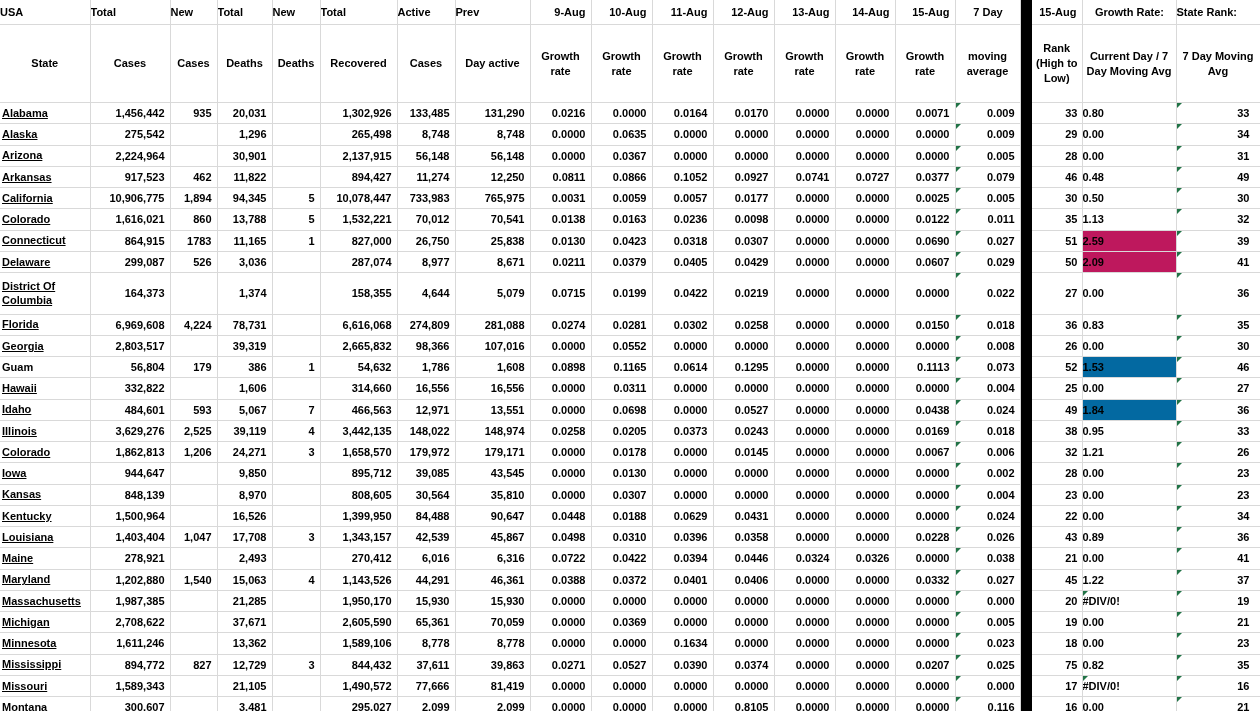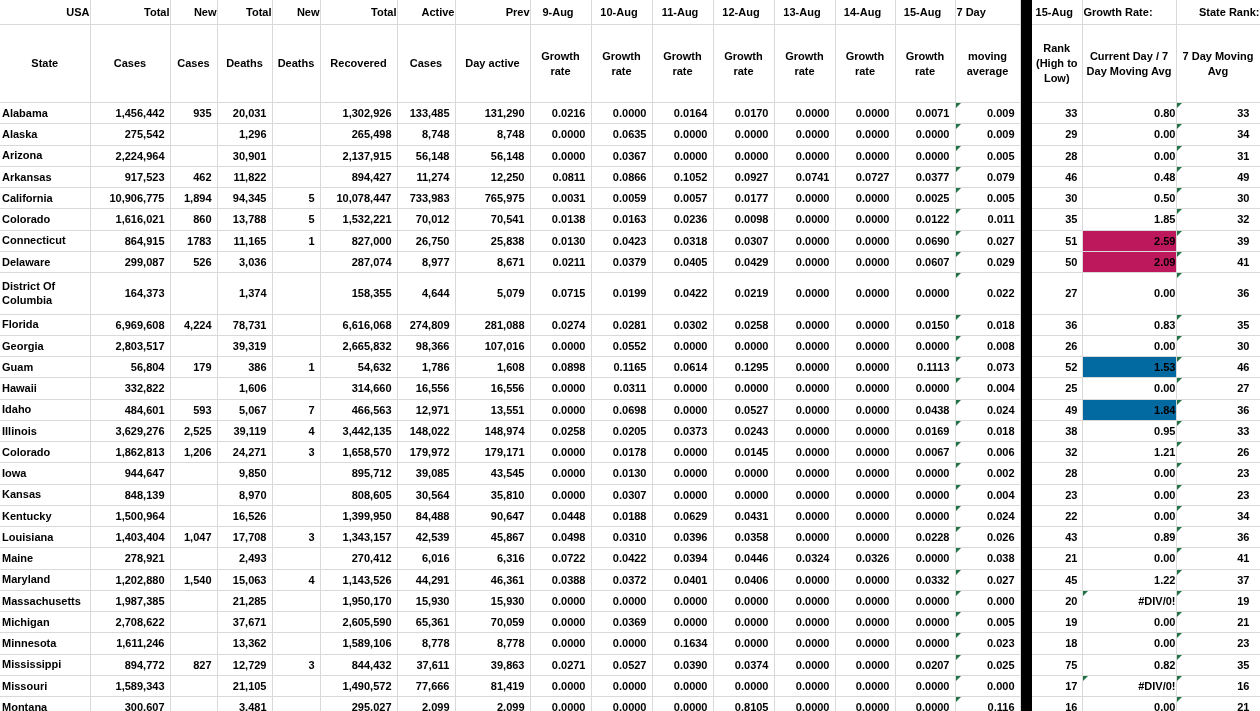--- a/index.html
+++ b/index.html
@@ -8,25 +8,25 @@
   th,td{
     border-right:1px solid #d9d9d9;border-bottom:1px solid #d9d9d9;
     padding:0;margin:0;color:#000;overflow:hidden;position:relative;
     font:700 11px "Liberation Sans", sans-serif;vertical-align:middle;
     background:#fff;
   }
   thead tr.r1 th{height:24px;white-space:nowrap}
   thead tr.r2 th{height:77px;white-space:normal;line-height:1.35;text-align:center}
   tbody td{height:20.25px;white-space:nowrap}
   tr.tall td{height:40.5px}
-  .al{text-align:left;padding-left:1px}
-  .ar{padding-right:5px}
-  .ac{text-align:right}
+  .al{text-align:center;padding-left:1px}
+  .ar{text-align:right;padding-right:5px}
+  .ac{text-align:left}
   .state{text-align:left;padding-left:2px;white-space:normal;line-height:1.3}
-  .state .lnk{}
+  .state .lnk{text-decoration:underline}
   .num{text-align:right;padding-right:5px}
   .rank{text-align:right;padding-right:4px}
   .srank{text-align:right;padding-right:10px}
   .it{}
   .sep{background:#000;border:none}
   .pink{background:#be185d}
   .yellow{background:#0369a1}
   .tri{position:absolute;top:0;left:0;width:0;height:0;
        border-top:5px solid #217346;border-right:5px solid transparent}
 </style>
@@ -226,21 +226,21 @@
           <td class="num">0.0138</td>
           <td class="num">0.0163</td>
           <td class="num">0.0236</td>
           <td class="num">0.0098</td>
           <td class="num">0.0000</td>
           <td class="num">0.0000</td>
           <td class="num">0.0122</td>
           <td class="num">0.011<span class="tri"></span></td>
           <td class="sep"></td>
           <td class="rank">35</td>
-          <td class="ac">1.85</td>
+          <td class="ac">1.13</td>
           <td class="srank">32<span class="tri"></span></td>
         </tr>
         <tr>
           <td class="state"><span class="lnk">Connecticut</span></td>
           <td class="num">864,915</td>
           <td class="num">1783</td>
           <td class="num">11,165</td>
           <td class="num">1</td>
           <td class="num it">827,000</td>
           <td class="num">26,750</td>

